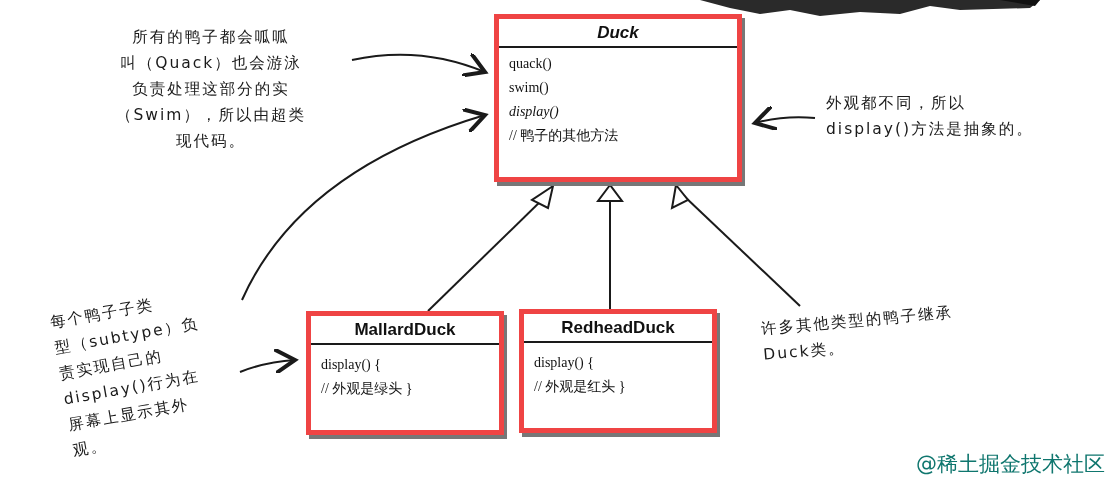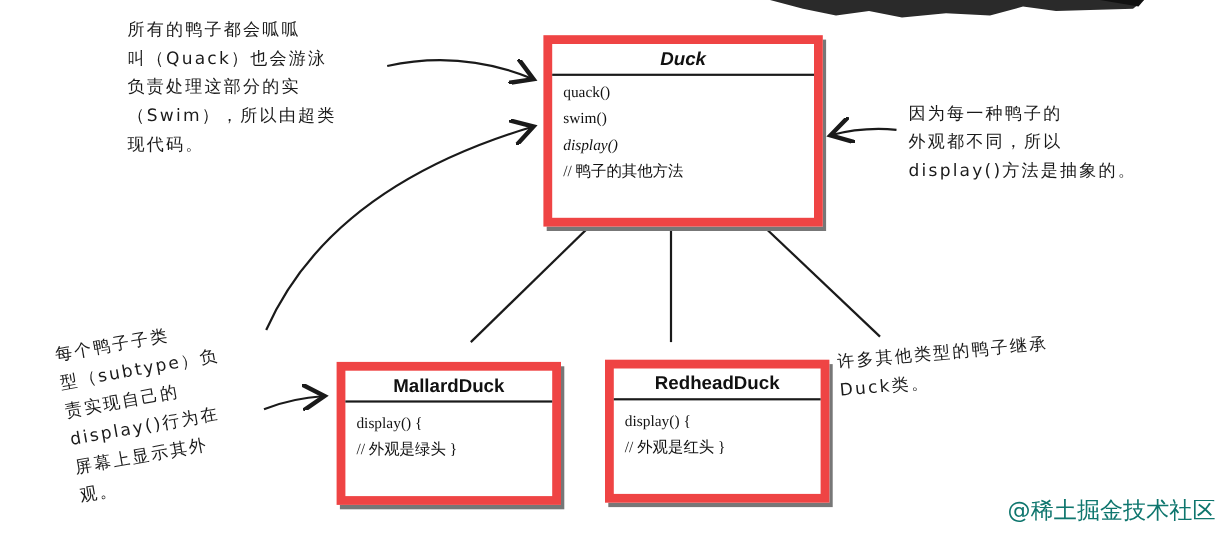--- a/index.html
+++ b/index.html
@@ -1,17 +1,17 @@
 <!DOCTYPE html>
 <html><head>
   <meta charset="utf-8">
   <style>
     html, body { margin: 0; padding: 0; background: #ffffff; }
     body { width: 1119px; height: 490px; position: relative; overflow: hidden; font-family: "DejaVu Sans", sans-serif; color: #111; }
-    .uml-box { position: absolute; background: #fff; border: 8px solid #ef4444; box-shadow: 3px 4px 0 #777; margin-top: 18px; }
+    .uml-box { position: absolute; background: #fff; border: 5px solid #ef4444; box-shadow: 3px 4px 0 #777; }
     .uml-title { text-align: center; font-weight: bold; font-family: "Liberation Sans", sans-serif; font-size: 17px; padding: 4px 0 3px; border-bottom: 2px solid #1a1a1a; }
     .uml-body { padding: 4px 10px; font-family: Liberation Serif, serif; font-size: 14px; }
     .uml-body div { line-height: 24px; white-space: nowrap; }
     .italic { font-style: italic; }
     .note { position: absolute; font-family: "DejaVu Sans", sans-serif; font-size: 15.5px; line-height: 26px; color: #1a1a1a; letter-spacing: 2px; white-space: nowrap; }
     .note div { white-space: nowrap; }
     svg.lines { position: absolute; left: 0; top: 0; }
     .watermark { position: absolute; right: 14px; bottom: 12px; font-family: "DejaVu Sans", sans-serif; font-size: 21px; color: #0f766e; }
     .blob { position: absolute; }
   </style>
@@ -54,38 +54,37 @@
 </div>
 
 <div class="uml-box" style="left:306px;top:311px;width:188px;height:114px;">
   <div class="uml-title">MallardDuck</div>
   <div class="uml-body" style="padding-top:8px;">
     <div>display() {</div>
     <div>// 外观是绿头 }</div>
   </div>
 </div>
 
-<div class="uml-box" style="left:550px;top:309px;width:188px;height:114px;">
+<div class="uml-box" style="left:519px;top:309px;width:188px;height:114px;">
   <div class="uml-title">RedheadDuck</div>
   <div class="uml-body" style="padding-top:8px;">
     <div>display() {</div>
     <div>// 外观是红头 }</div>
   </div>
 </div>
 
-<div class="note" style="left:116px;top:14px;">
+<div class="note" style="left:116px;top:24px;text-align:center;">
   <div>所有的鸭子都会呱呱</div>
   <div>叫（Quack）也会游泳</div>
   <div>负责处理这部分的实</div>
   <div>（Swim），所以由超类</div>
   <div>现代码。</div>
 </div>
 
 <div class="note" style="left:826px;top:90px;">
-  <div>因为每一种鸭子的</div>
   <div>外观都不同，所以</div>
   <div>display()方法是抽象的。</div>
 </div>
 
 <div class="note" style="left:48px;top:310px;transform:rotate(-10deg);transform-origin:left top;">
   <div>每个鸭子子类</div>
   <div>型（subtype）负</div>
   <div>责实现自己的</div>
   <div>display()行为在</div>
   <div>屏幕上显示其外</div>

